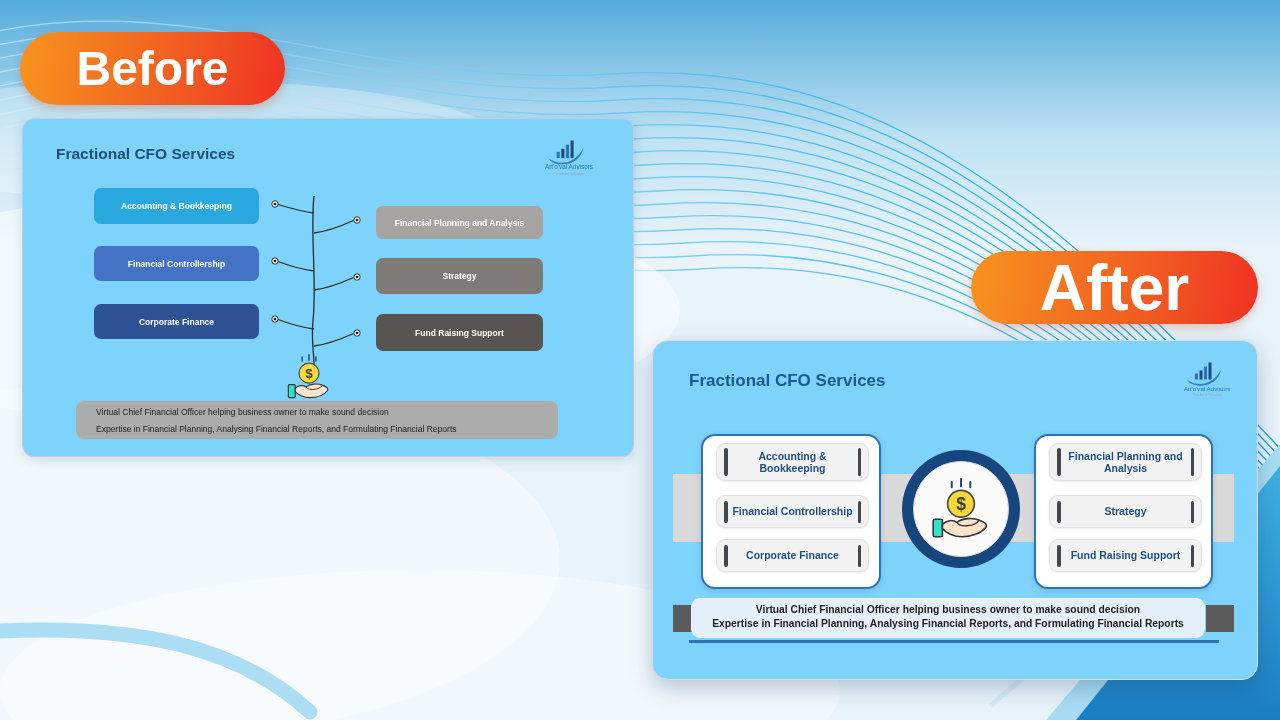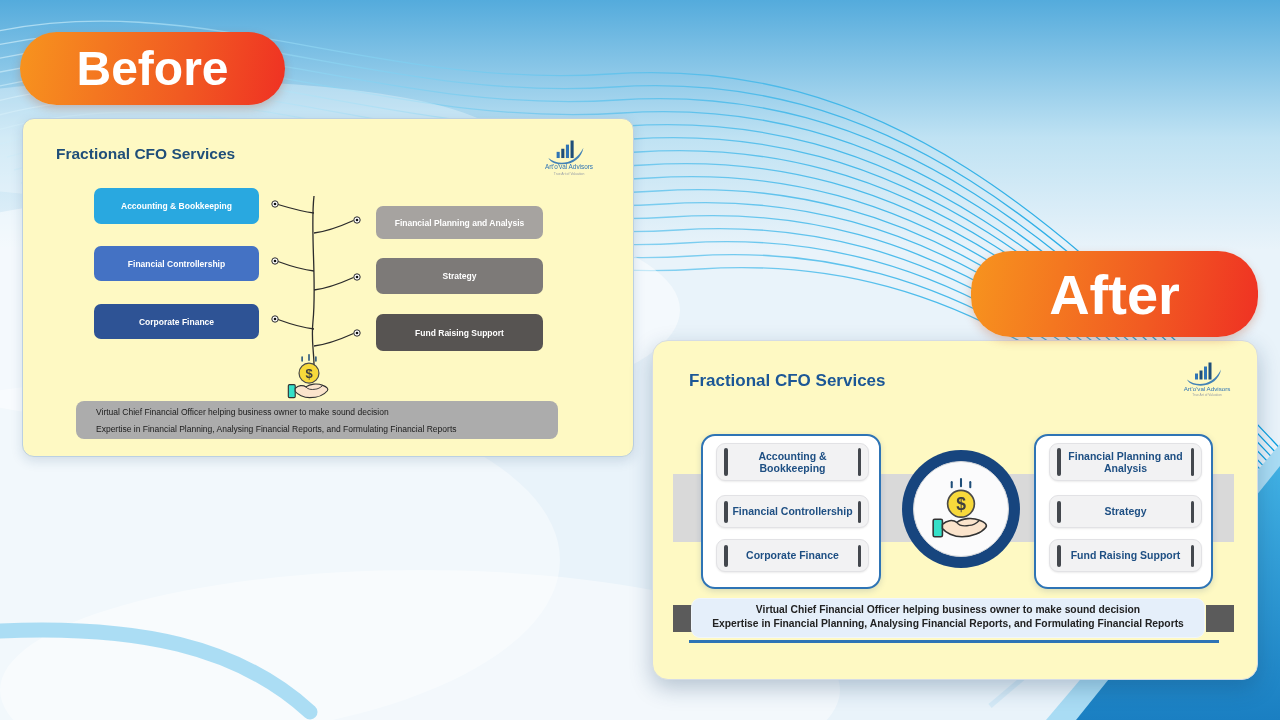--- a/index.html
+++ b/index.html
@@ -12,24 +12,24 @@
 
   
   .pill{
     position:absolute;z-index:5;display:flex;align-items:center;justify-content:center;
     color:#fff;font-weight:bold;border-radius:40px;
     background:linear-gradient(100deg,#F7941E 0%,#F15A22 62%,#EF3123 100%);
     box-shadow:0 4px 10px rgba(180,60,10,.25);
     text-align:right;
   }
   .pill-before{left:20px;top:32px;width:265px;height:73px;font-size:48px;}
-  .pill-after{left:971px;top:251px;width:287px;height:86px;font-size:56px;}
+  .pill-after{left:971px;top:251px;width:287px;height:73px;font-size:64px;}
 
   
-  .card{position:absolute;background:#fef9c3;z-index:2;}
+  .card{position:absolute;background:#7dd3fc;z-index:2;}
   .before-card{left:22px;top:118px;width:610px;height:337px;border-radius:12px;
     border:1px solid #BBD0E2;box-shadow:0 4px 12px rgba(30,70,110,.15);}
   .after-card{left:652px;top:340px;width:604px;height:338px;border-radius:16px;
     border:1px solid #D5DCE5;box-shadow:0 8px 22px rgba(20,60,100,.28);}
 
   .slide-title{position:absolute;font-weight:bold;color:#1F4E79;}
   .before-title{left:33px;top:26px;font-size:15.5px;}
   .after-title{left:36px;top:30px;font-size:17px;color:#1C5796;}
 
   .logo{position:absolute;}

